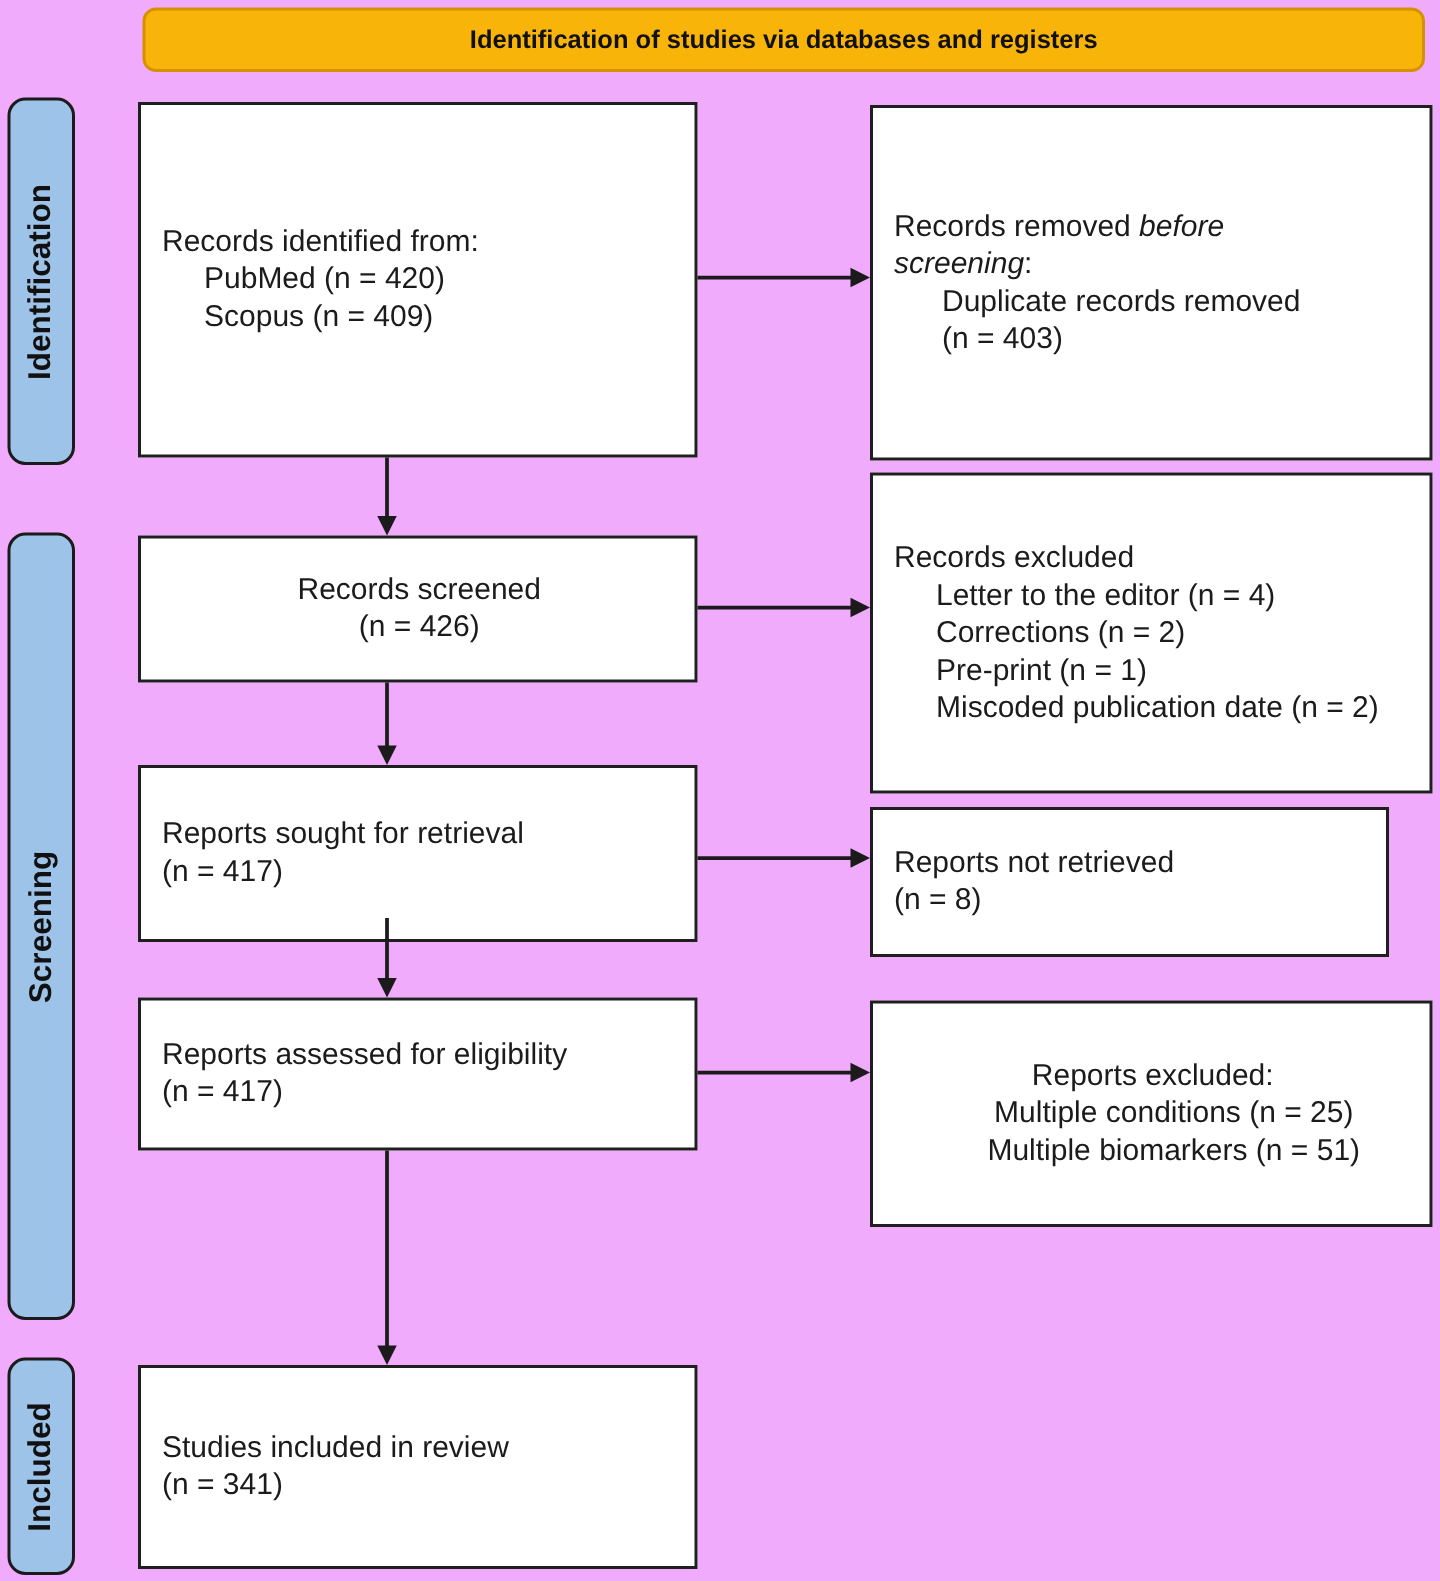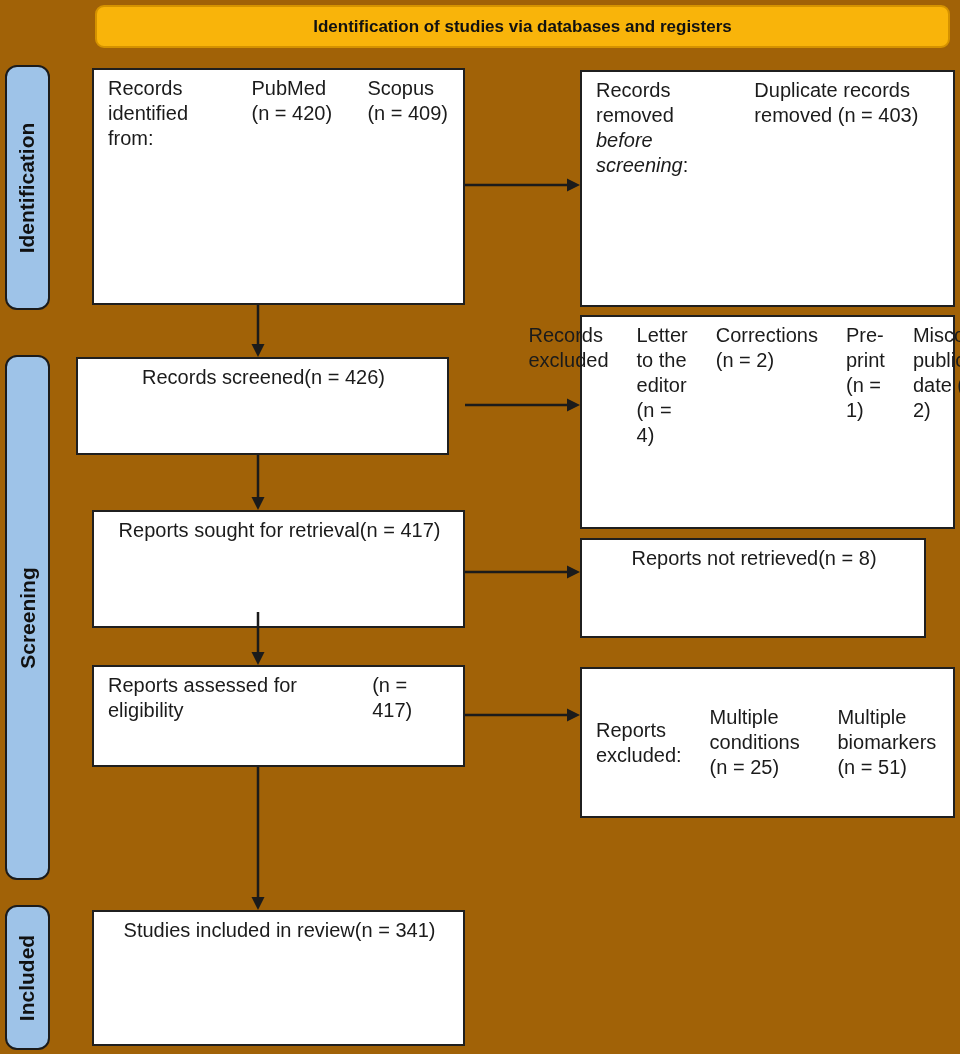--- a/index.html
+++ b/index.html
@@ -1,19 +1,19 @@
 <!DOCTYPE html>
 <html><head>
 <meta charset="utf-8">
 <style>
   html,body{margin:0;padding:0;background:#ffffff;}
   .canvas{
     position:relative;
     width:960px;height:1054px;
-    background:#a16207;
+    background:#f0abfc;
     font-family:"Liberation Sans", sans-serif;
     color:#1b1b1b;
     overflow:hidden;
   }
   
   .banner{
     position:absolute;left:95px;top:5px;width:855px;height:43px;
     background:#F9B40A;border:2px solid #D59200;border-radius:9px;
     display:flex;align-items:center;justify-content:center;
     box-sizing:border-box;
@@ -32,29 +32,29 @@
     font-size:21px;font-weight:bold;color:#111;
   }
   #stage-identification{top:65px;height:245px;}
   #stage-screening{top:355px;height:525px;}
   #stage-included{top:905px;height:145px;}
   
   .box{
     position:absolute;
     background:#ffffff;border:2.5px solid #1f1f1f;
     box-sizing:border-box;
-    display:flex;flex-direction:row;justify-content:center;
+    display:flex;flex-direction:column;justify-content:center;
     padding:6px 12px 6px 14px;
     font-size:20px;line-height:25px;
   }
   .box .indent{margin-left:28px;}
   .box .narrow{max-width:252px;margin-left:32px;}
   #box-identified{left:92px;top:68px;width:373px;height:237px;}
   #box-removed{left:580px;top:70px;width:375px;height:237px;}
-  #box-screened{left:76px;top:357px;width:373px;height:98px;}
+  #box-screened{left:92px;top:357px;width:373px;height:98px;align-items:center;}
   #box-excluded-records{left:580px;top:315px;width:375px;height:214px;}
   #box-sought{left:92px;top:510px;width:373px;height:118px;}
   #box-not-retrieved{left:580px;top:538px;width:346px;height:100px;}
   #box-assessed{left:92px;top:665px;width:373px;height:102px;}
   #box-excluded-reports{left:580px;top:667px;width:375px;height:151px;align-items:center;}
   #box-included{left:92px;top:910px;width:373px;height:136px;}
   
   .arrows{position:absolute;left:0;top:0;width:960px;height:1054px;pointer-events:none;}
   .arrows line{stroke:#1b1b1b;stroke-width:2.5;}
   .arrows polygon{fill:#1b1b1b;}

